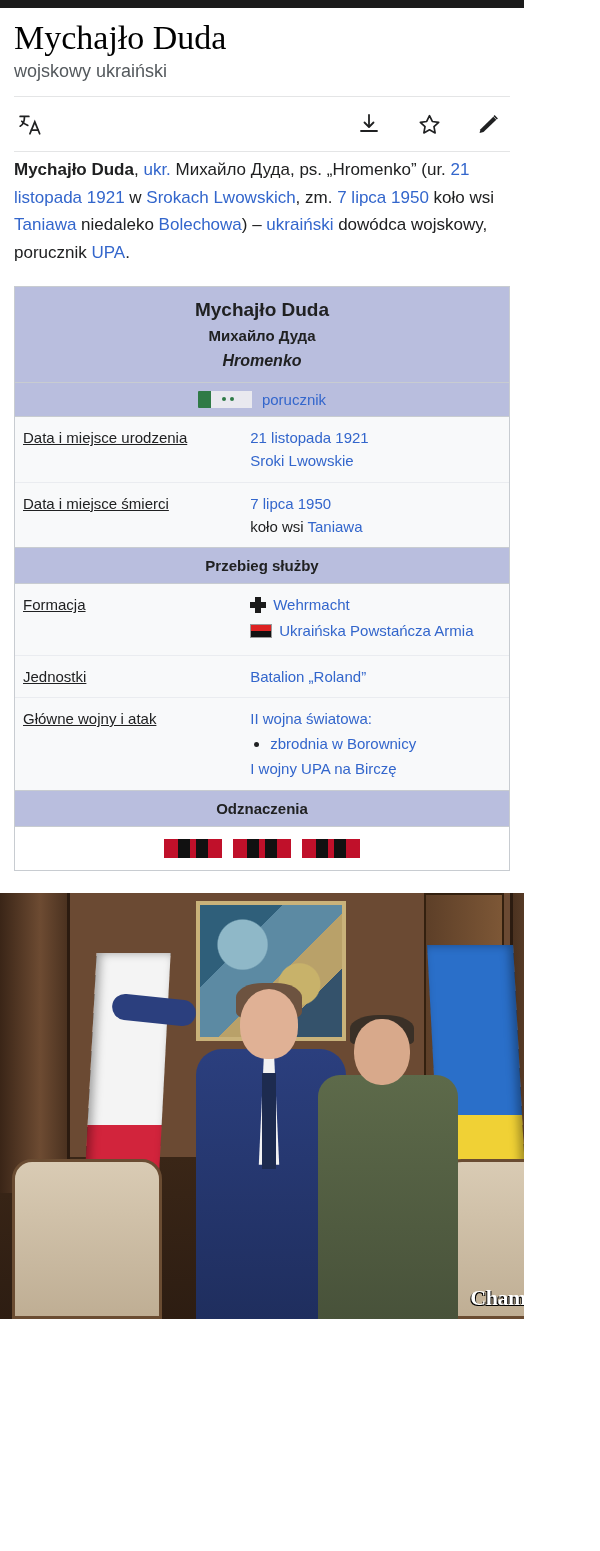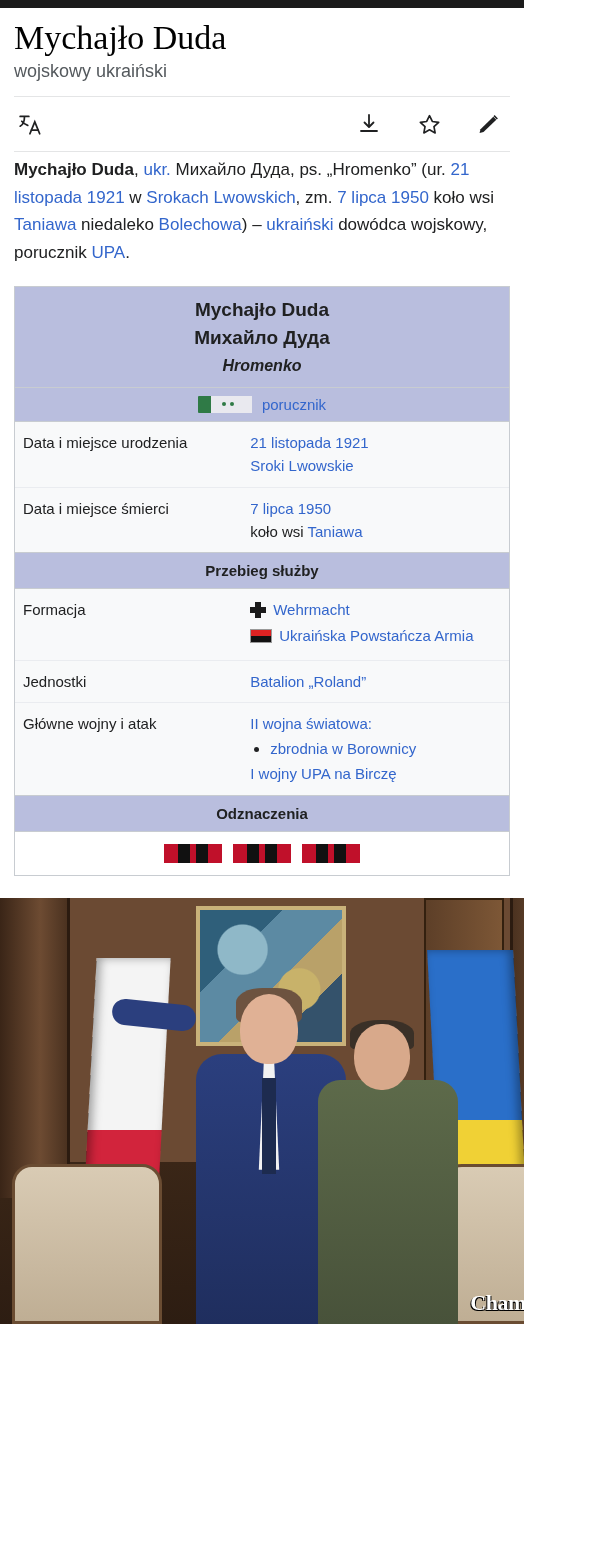--- a/index.html
+++ b/index.html
@@ -78,21 +78,21 @@
     text-align: center;
     padding: 12px 8px 4px 8px;
     font-weight: 700;
     font-size: 19px;
   }
   .ib-head2 {
     background: #b9bede;
     text-align: center;
     padding: 2px 8px 6px 8px;
     font-weight: 700;
-    font-size: 19px;
+    font-size: 15px;
   }
   .ib-head3 {
     background: #b9bede;
     text-align: center;
     padding: 2px 8px 12px 8px;
     font-weight: 700;
     font-style: italic;
     font-size: 16px;
   }
   .ib-rank {
@@ -138,20 +138,21 @@
     border-top: 1px solid #c8ccd1;
     font-size: 15px;
   }
   table.ib td.lbl {
     width: 46%;
     vertical-align: top;
     padding: 9px 8px 9px 8px;
     font-weight: 400;
     color: #202122;
     line-height: 1.55;
+    text-decoration: underline;
   }
   table.ib td.val {
     vertical-align: top;
     padding: 9px 8px 9px 8px;
     line-height: 1.55;
   }
   table.ib tr.row td { border-top: 1px solid #eaecf0; }
   table.ib tr.first td { border-top: 1px solid #c8ccd1; }
   .valline { display: block; }
   .flagrow { display: flex; align-items: center; gap: 7px; margin-bottom: 3px; }

